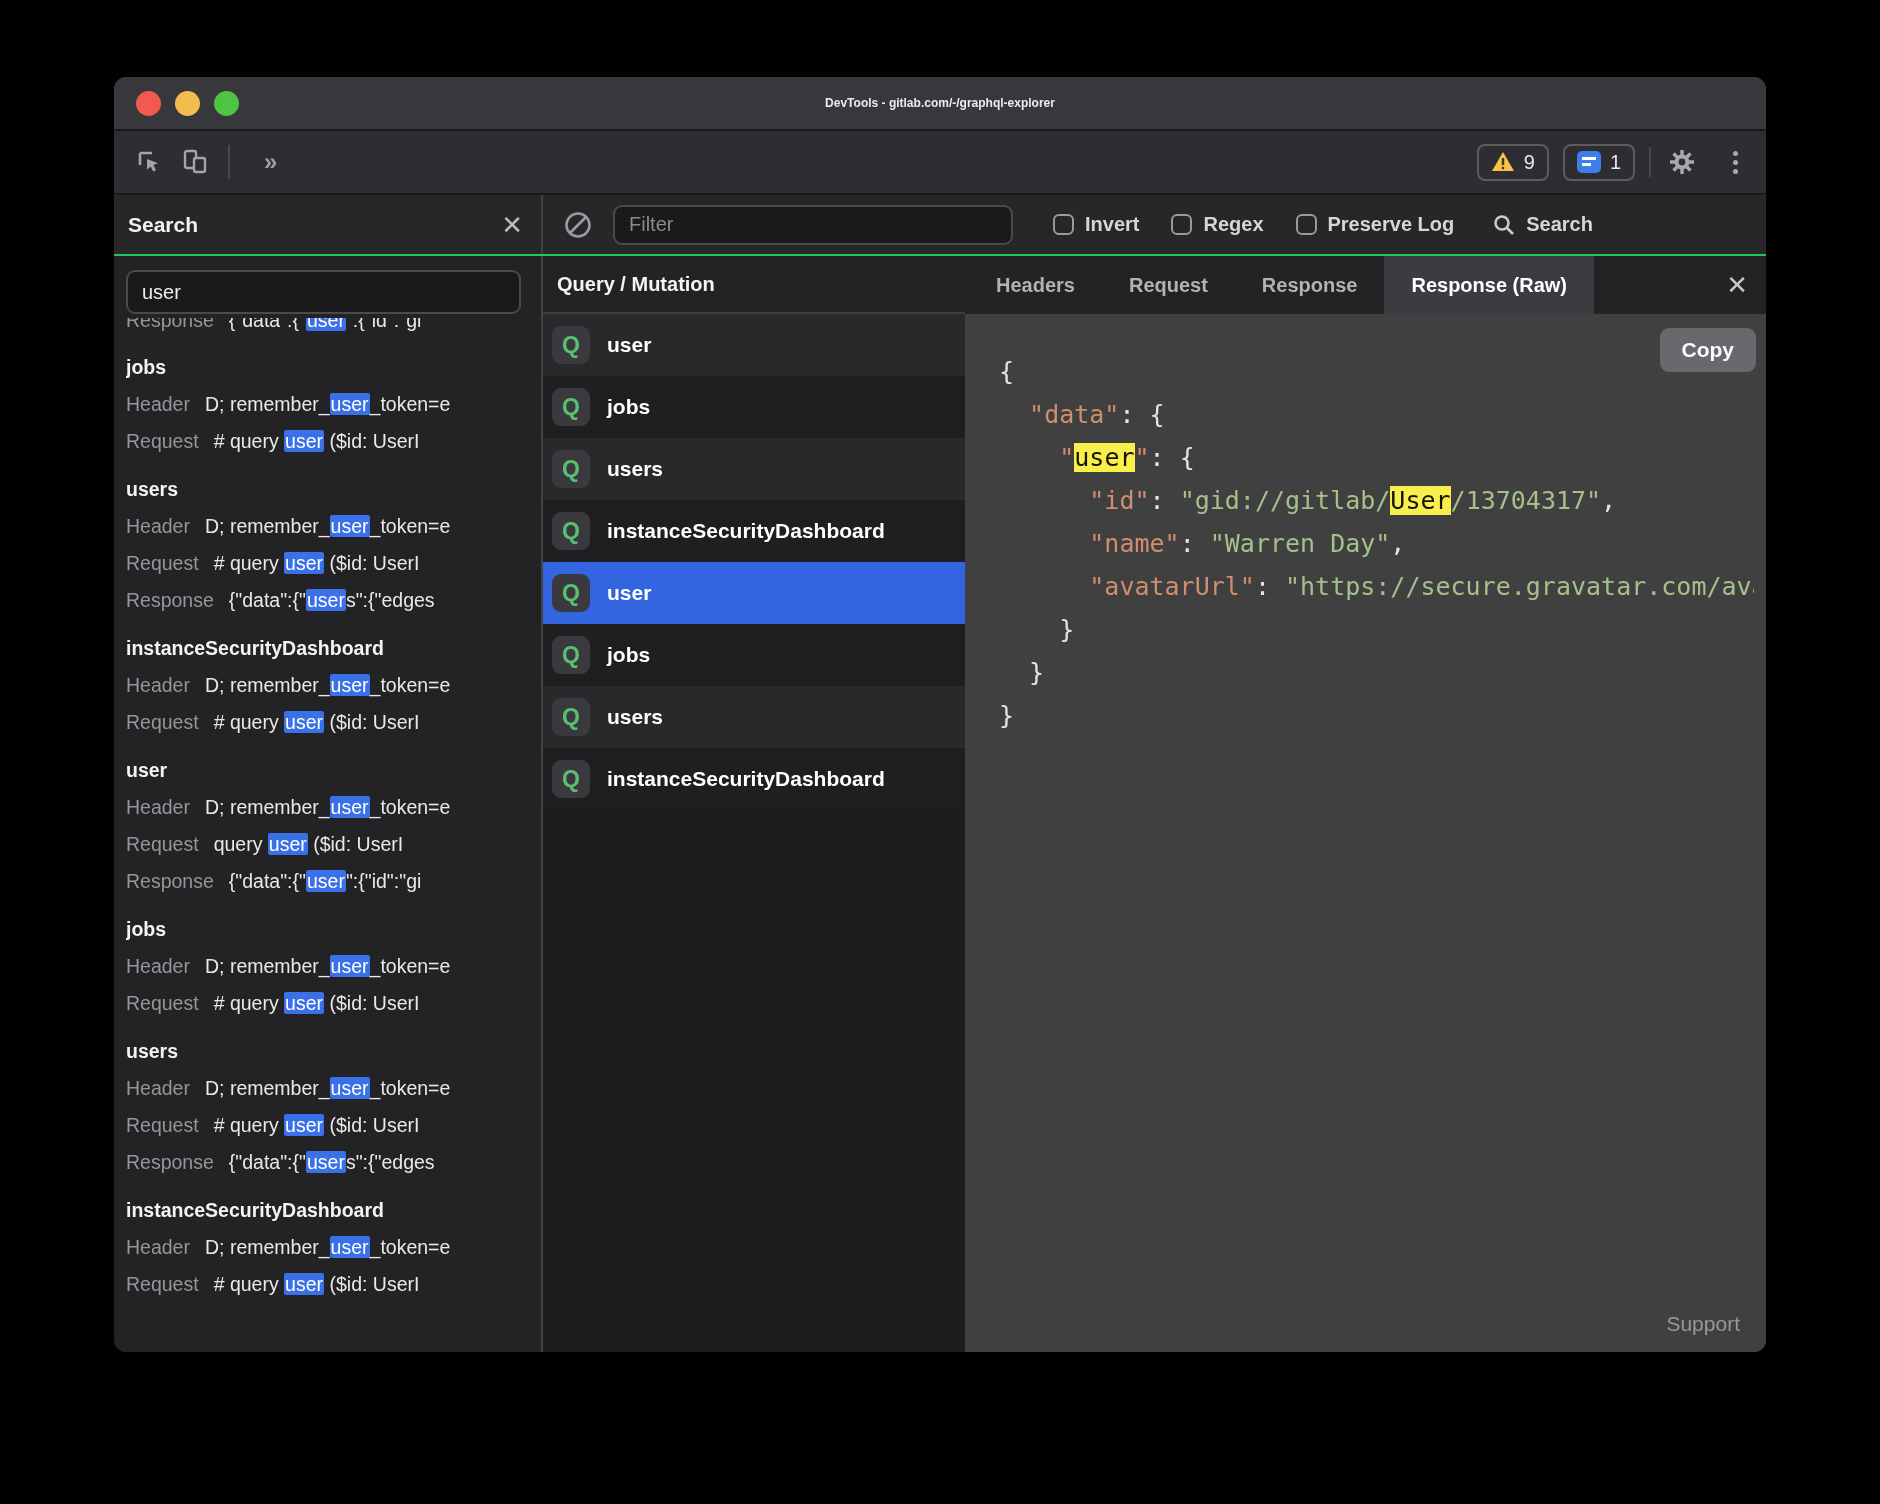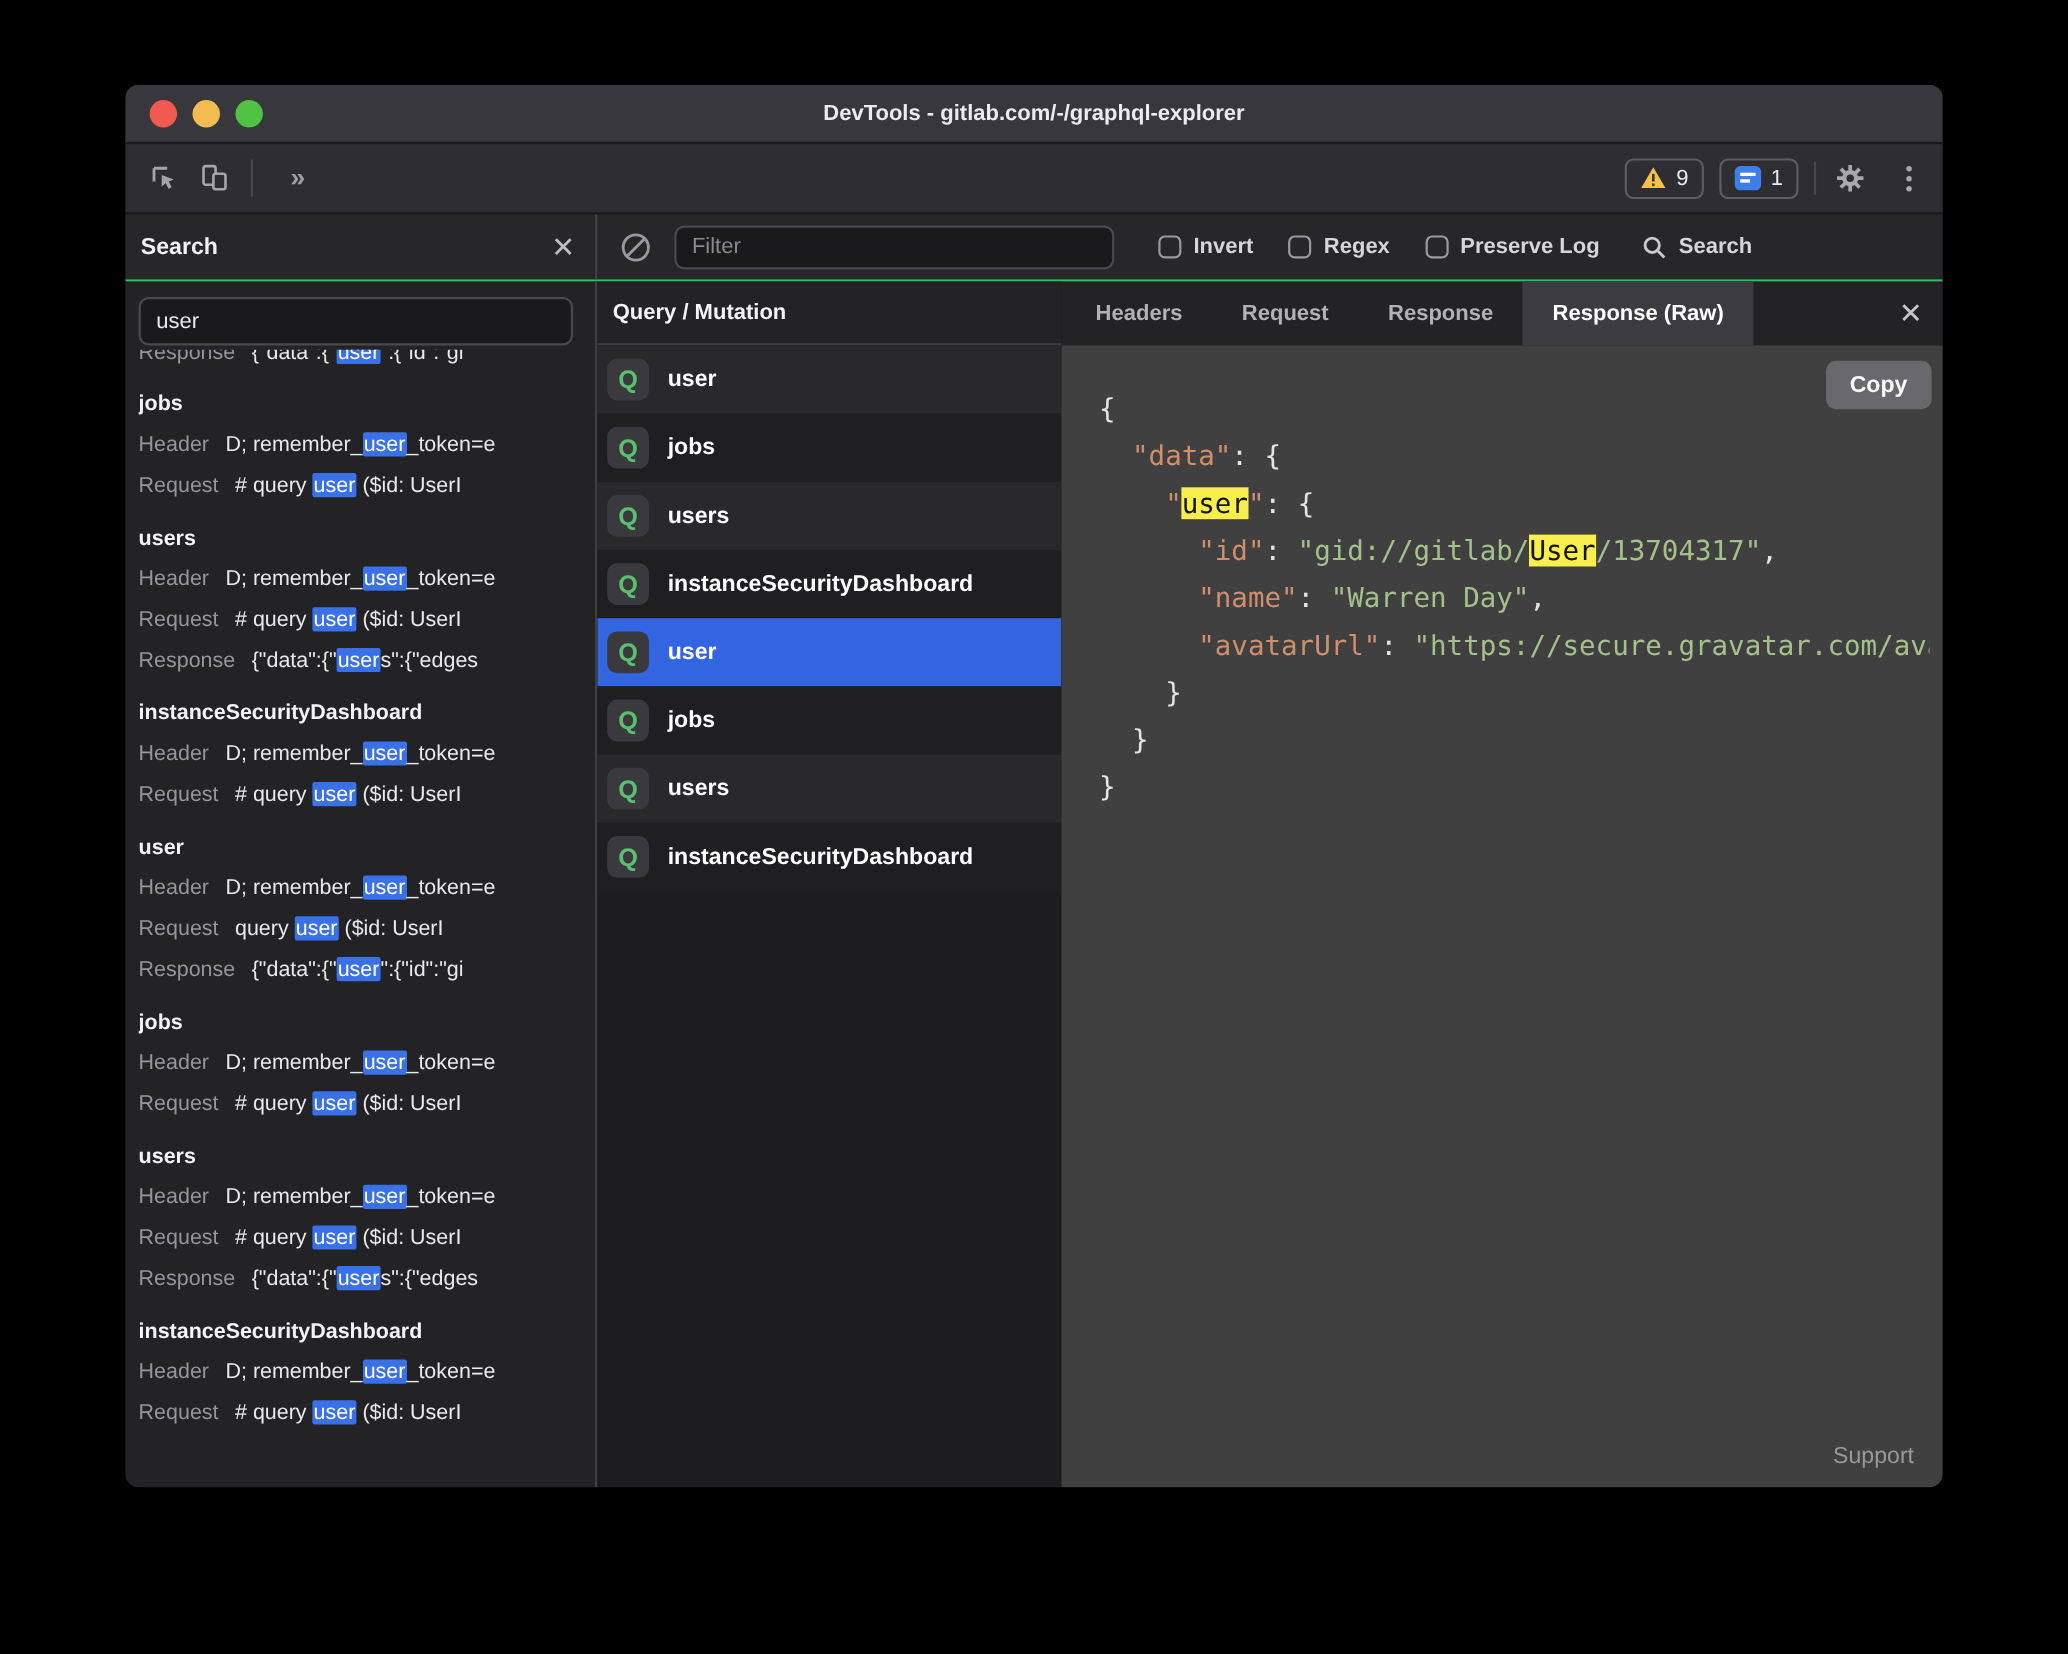--- a/index.html
+++ b/index.html
@@ -10,21 +10,21 @@
   .window { position:absolute; left:114px; top:77px; width:1652px; height:1275px;
             background:#232326; border-radius:12px; overflow:hidden;
             display:flex; flex-direction:column; }
 
   
   .titlebar { height:54px; background:#38383c; border-bottom:2px solid #1b1b1e;
               display:flex; align-items:center; justify-content:center; position:relative; flex:none; }
   .lights { position:absolute; left:22px; top:0; height:100%; display:flex; align-items:center; gap:14px; }
   .light { width:25px; height:25px; border-radius:50%; }
   .light.red { background:#f15a4f; } .light.yellow { background:#f3bc50; } .light.green { background:#4fc344; }
-  .win-title { color:#ececf0; font-size:20px; font-weight:700; }
+  .win-title { color:#ececf0; font-size:12px; font-weight:700; }
 
   
   .tabbar { height:64px; background:#2e2e32; border-bottom:2px solid #19191c;
             display:flex; align-items:center; padding-left:18px; flex:none; }
   .tb-icon { width:34px; height:34px; display:flex; align-items:center; justify-content:center; margin-right:12px; }
   .tb-sep { width:2px; height:34px; background:#47474c; margin:0 14px 0 4px; }
   .tabs { display:flex; height:100%; }
   .tab { height:100%; display:flex; align-items:center; padding:0 23px; font-size:20px; color:#b5b5b8; cursor:default; }
   .tab.active { background:#0a0a0c; color:#ffffff; }
   .chevron { padding:0 20px; color:#9fa0a4; font-size:24px; font-weight:700; }

